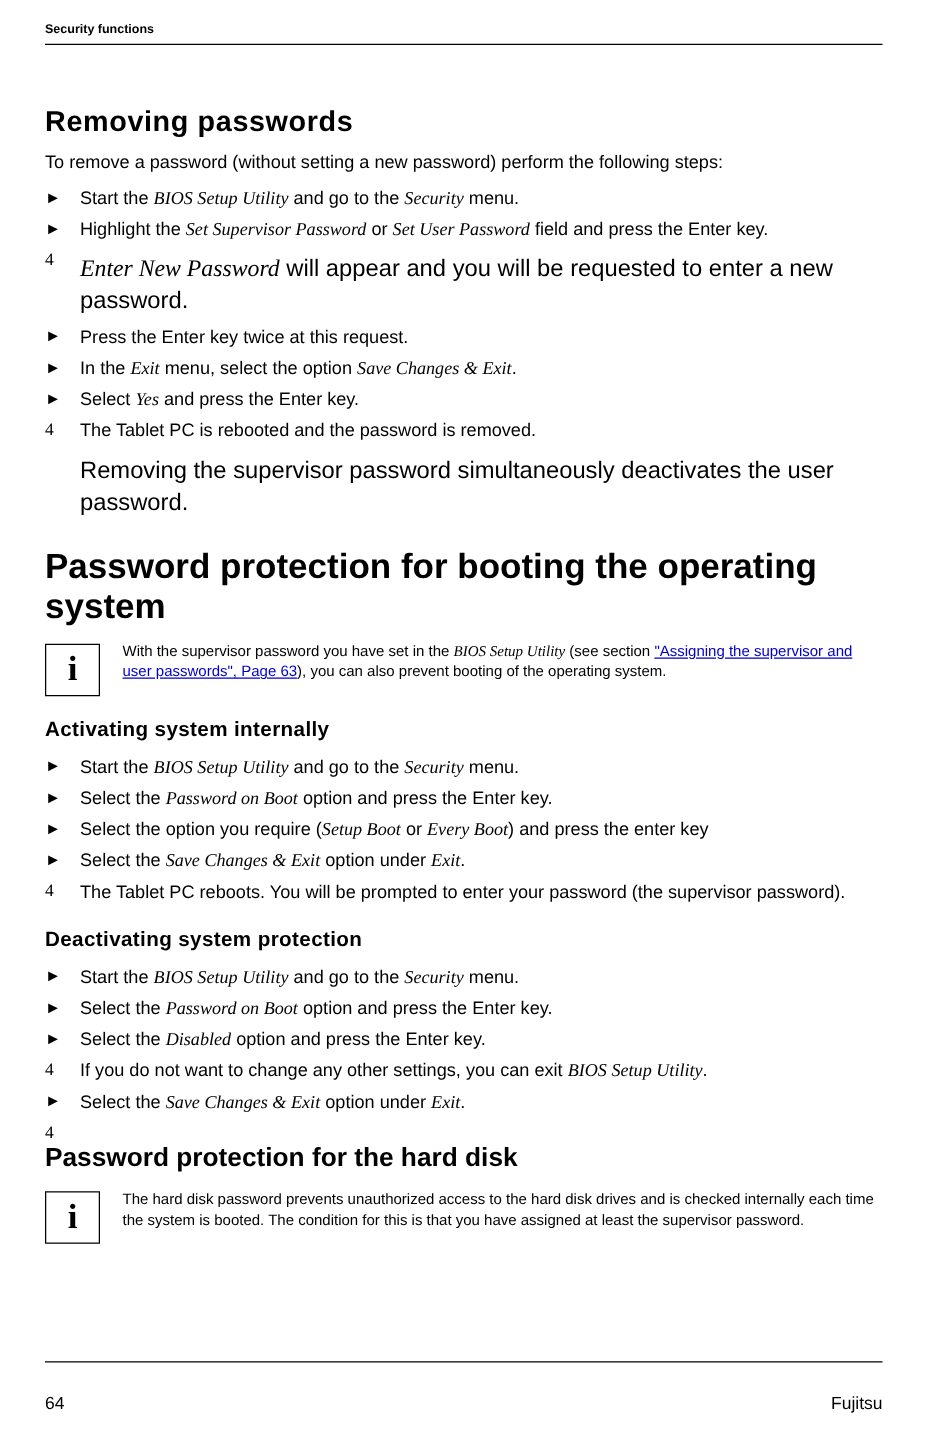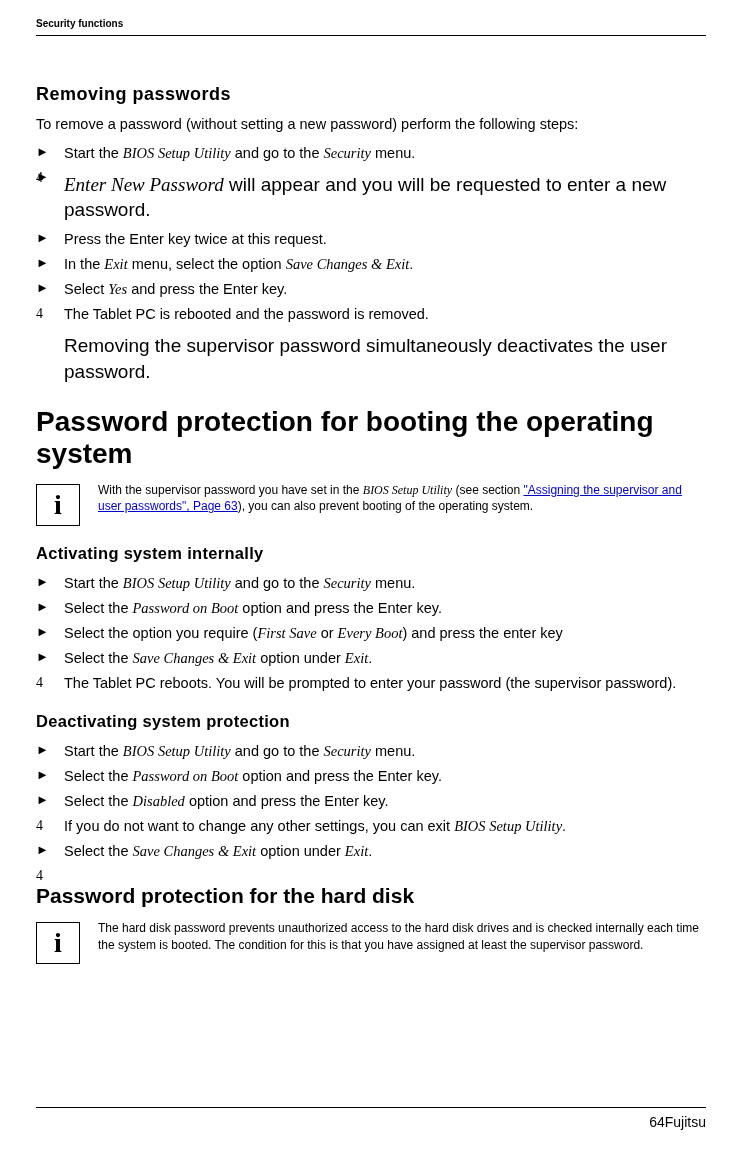--- a/index.html
+++ b/index.html
@@ -18,21 +18,21 @@
     }
     .header {
       font-weight: bold;
       font-size: 10px;
       padding-bottom: 6px;
       border-bottom: 1.5px solid #000;
       margin-bottom: 48px;
     }
     .h2 {
       font-weight: bold;
-      font-size: 18px;
+      font-size: 23px;
       margin-bottom: 10px;
       letter-spacing: 0.5px;
     }
     .body-text {
       font-size: 14.5px;
       line-height: 1.35;
       margin-bottom: 8px;
     }
     ul.steps {
       list-style: none;
@@ -117,38 +117,38 @@
       font-style: italic;
     }
     .footer {
       position: absolute;
       bottom: 30px;
       left: 36px;
       right: 36px;
     }
     .footer-line {
       border-top: 1px solid #000;
-      padding-top: 6px;
+      padding-top: 24px;
       display: flex;
-      justify-content: flex-end;
+      justify-content: space-between;
       font-size: 14px;
     }
     .sp2 { margin-top: 4px; }
   </style>
 </head>
 <body>
 
 <div class="header">Security functions</div>
 
 <div class="h2">Removing passwords</div>
 <div class="body-text">To remove a password (without setting a new password) perform the following steps:</div>
 
 <ul class="steps">
   <li><span class="marker arrow">►</span><span>Start the <em class="term">BIOS Setup Utility</em> and go to the <em class="term">Security</em> menu.</span></li>
-  <li><span class="marker arrow">►</span></li>
+  <li><span class="marker arrow">►</span><span>Highlight the <em class="term">Set Supervisor Password</em> or <em class="term">Set User Password</em> field and press the Enter key.</span></li>
   <li><span class="marker num">4</span></li>
 </ul>
 <div class="indent-text"><em class="term">Enter New Password</em> will appear and you will be requested to enter a new password.</div>
 
 <ul class="steps sp2">
   <li><span class="marker arrow">►</span><span>Press the Enter key twice at this request.</span></li>
   <li><span class="marker arrow">►</span><span>In the <em class="term">Exit</em> menu, select the option <em class="term">Save Changes &amp; Exit</em>.</span></li>
   <li><span class="marker arrow">►</span><span>Select <em class="term">Yes</em> and press the Enter key.</span></li>
   <li><span class="marker num">4</span><span>The Tablet PC is rebooted and the password is removed.</span></li>
 </ul>
@@ -159,21 +159,21 @@
   <div class="info-icon-box">
       <span>i</span>
     </div>
   <div class="info-text">With the supervisor password you have set in the <em class="term">BIOS Setup Utility</em> (see section <span class="link">"Assigning the supervisor and user passwords", Page 63</span>), you can also prevent booting of the operating system.</div>
 </div>
 
 <div class="h3">Activating system internally</div>
 <ul class="steps">
   <li><span class="marker arrow">►</span><span>Start the <em class="term">BIOS Setup Utility</em> and go to the <em class="term">Security</em> menu.</span></li>
   <li><span class="marker arrow">►</span><span>Select the <em class="term">Password on Boot</em> option and press the Enter key.</span></li>
-  <li><span class="marker arrow">►</span><span>Select the option you require (<em class="term">First Save</em> or <em class="term">Every Boot</em>) and press the enter key</span></li>
+  <li><span class="marker arrow">►</span><span>Select the option you require (<em class="term">Setup Boot</em> or <em class="term">Every Boot</em>) and press the enter key</span></li>
   <li><span class="marker arrow">►</span><span>Select the <em class="term">Save Changes &amp; Exit</em> option under <em class="term">Exit</em>.</span></li>
   <li><span class="marker num">4</span><span>The Tablet PC reboots. You will be prompted to enter your password (the supervisor password).</span></li>
 </ul>
 
 <div class="h3">Deactivating system protection</div>
 <ul class="steps">
   <li><span class="marker arrow">►</span><span>Start the <em class="term">BIOS Setup Utility</em> and go to the <em class="term">Security</em> menu.</span></li>
   <li><span class="marker arrow">►</span><span>Select the <em class="term">Password on Boot</em> option and press the Enter key.</span></li>
   <li><span class="marker arrow">►</span><span>Select the <em class="term">Disabled</em> option and press the Enter key.</span></li>
   <li><span class="marker num">4</span><span>If you do not want to change any other settings, you can exit <em class="term">BIOS Setup Utility</em>.</span></li>

